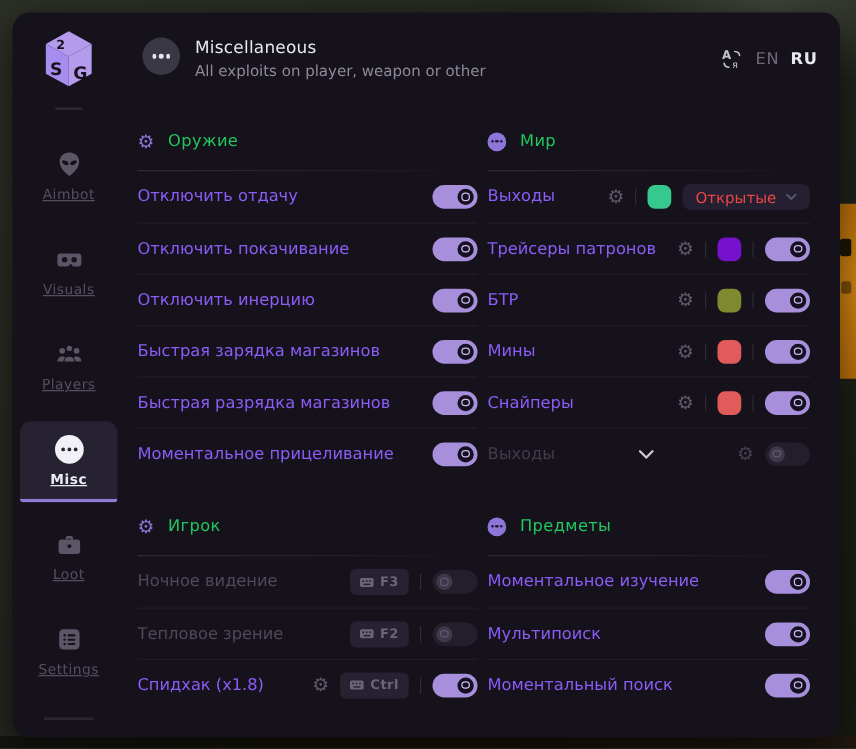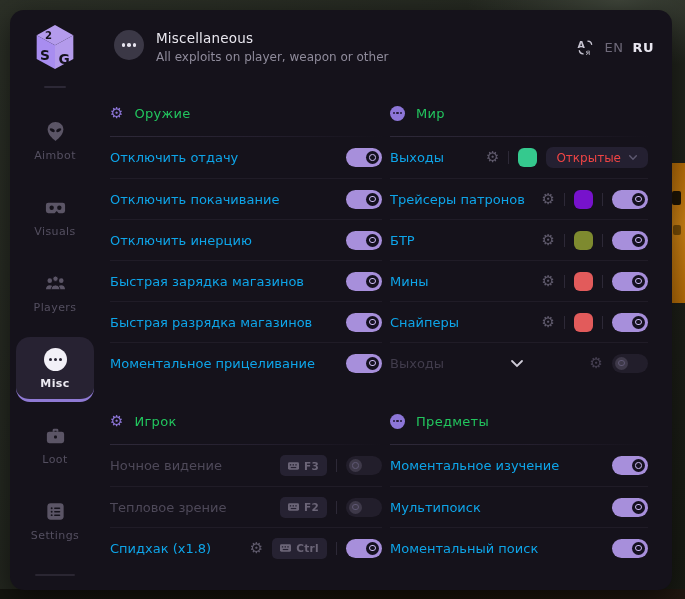--- a/index.html
+++ b/index.html
@@ -22,23 +22,23 @@
   .window { position:absolute; left:10px; top:10px; width:662px; height:580px;
     background:#15121b; border-radius:14px; box-shadow:0 8px 30px rgba(0,0,0,.55); overflow:hidden; }
 
   
   .sidebar { position:absolute; left:0; top:0; bottom:0; width:90px; display:flex; flex-direction:column; align-items:center; }
   .logo { margin-top:12px; width:46px; height:52px; display:flex; align-items:center; justify-content:center; }
   .logo-divider { width:22px; height:2px; background:#2c2836; border-radius:1px; margin:12px 0 10px; }
   .nav { display:flex; flex-direction:column; align-items:stretch; width:100%; padding:0 6px; }
   .nav-item { display:flex; flex-direction:column; align-items:center; gap:6px; padding:11px 0 9px; margin-top:11px;
     border-radius:9px 9px 3px 3px; border-bottom:3px solid transparent; cursor:pointer; }
-  .nav-item .nav-label { font-size:11px; letter-spacing:.4px; color:#544f60; }
+  .nav-item .nav-label { font-size:11px; letter-spacing:.4px; color:#544f60;text-decoration:underline; }
   .nav-item svg { fill:#5b5566; }
-  .nav-item.active { background:#272232; border-bottom-color:#8f7ad4;border-radius:14px; }
+  .nav-item.active { background:#272232; border-bottom-color:#8f7ad4; }
   .nav-item.active .nav-label { color:#eceaf2; font-weight:bold; }
   .sidebar-bottom-divider { margin-top:auto; margin-bottom:14px; width:40px; height:2px; background:#2a2632; border-radius:1px; }
 
   
   .dots-circle { border-radius:50%; display:flex; align-items:center; justify-content:center; gap:2px; }
   .dots-circle i { display:block; border-radius:50%; background:currentColor; }
   .dc-nav { width:23px; height:23px; background:#5b5566; color:#1b1724; }
   .dc-nav i { width:3px; height:3px; }
   .nav-item.active .dc-nav { background:#f2f0f7; color:#262130; }
   .dc-header { width:30px; height:30px; background:#3b3846; color:#e6e4ee; }
@@ -62,21 +62,21 @@
   .col-right { left:380px; width:258px; }
   .section { }
   .section + .section { margin-top:23px; }
   .section-header { display:flex; align-items:center; gap:11px; height:30px; }
   .section-title { font-size:13px; font-weight:normal; color:#22c55e; letter-spacing:.3px; }
   .section-gear { font-size:15px; color:#8d76d8; line-height:1; }
   .section-divider { height:1px; margin-top:8px; background:linear-gradient(to right,#2e2939 0%,#241f2e 55%,rgba(36,31,46,0) 100%); }
   .rows { }
   .row { display:flex; align-items:center; height:41px; }
   .row + .row { border-top:1px solid #201c27; }
-  .row-label { font-size:13px; color:#0ea5e9; font-weight:500; }
+  .row-label { font-size:13px; color:#8b5cf6; font-weight:500; }
   .row-label.dim { color:#4e4959; }
   .row-label.dimmer { color:#413c4c; }
   .controls { margin-left:auto; display:flex; align-items:center; gap:9px; }
   .vsep { width:1px; height:13px; background:#2d2937; }
   .row-gear { font-size:15px; color:#5f5a6c; line-height:1; cursor:pointer; }
   .row-gear.dim { color:#453f51; }
 
   
   .toggle { width:36px; height:19px; border-radius:10px; position:relative; display:inline-block; cursor:pointer; flex:none; }
   .toggle.on { background:#a78fdb; }

